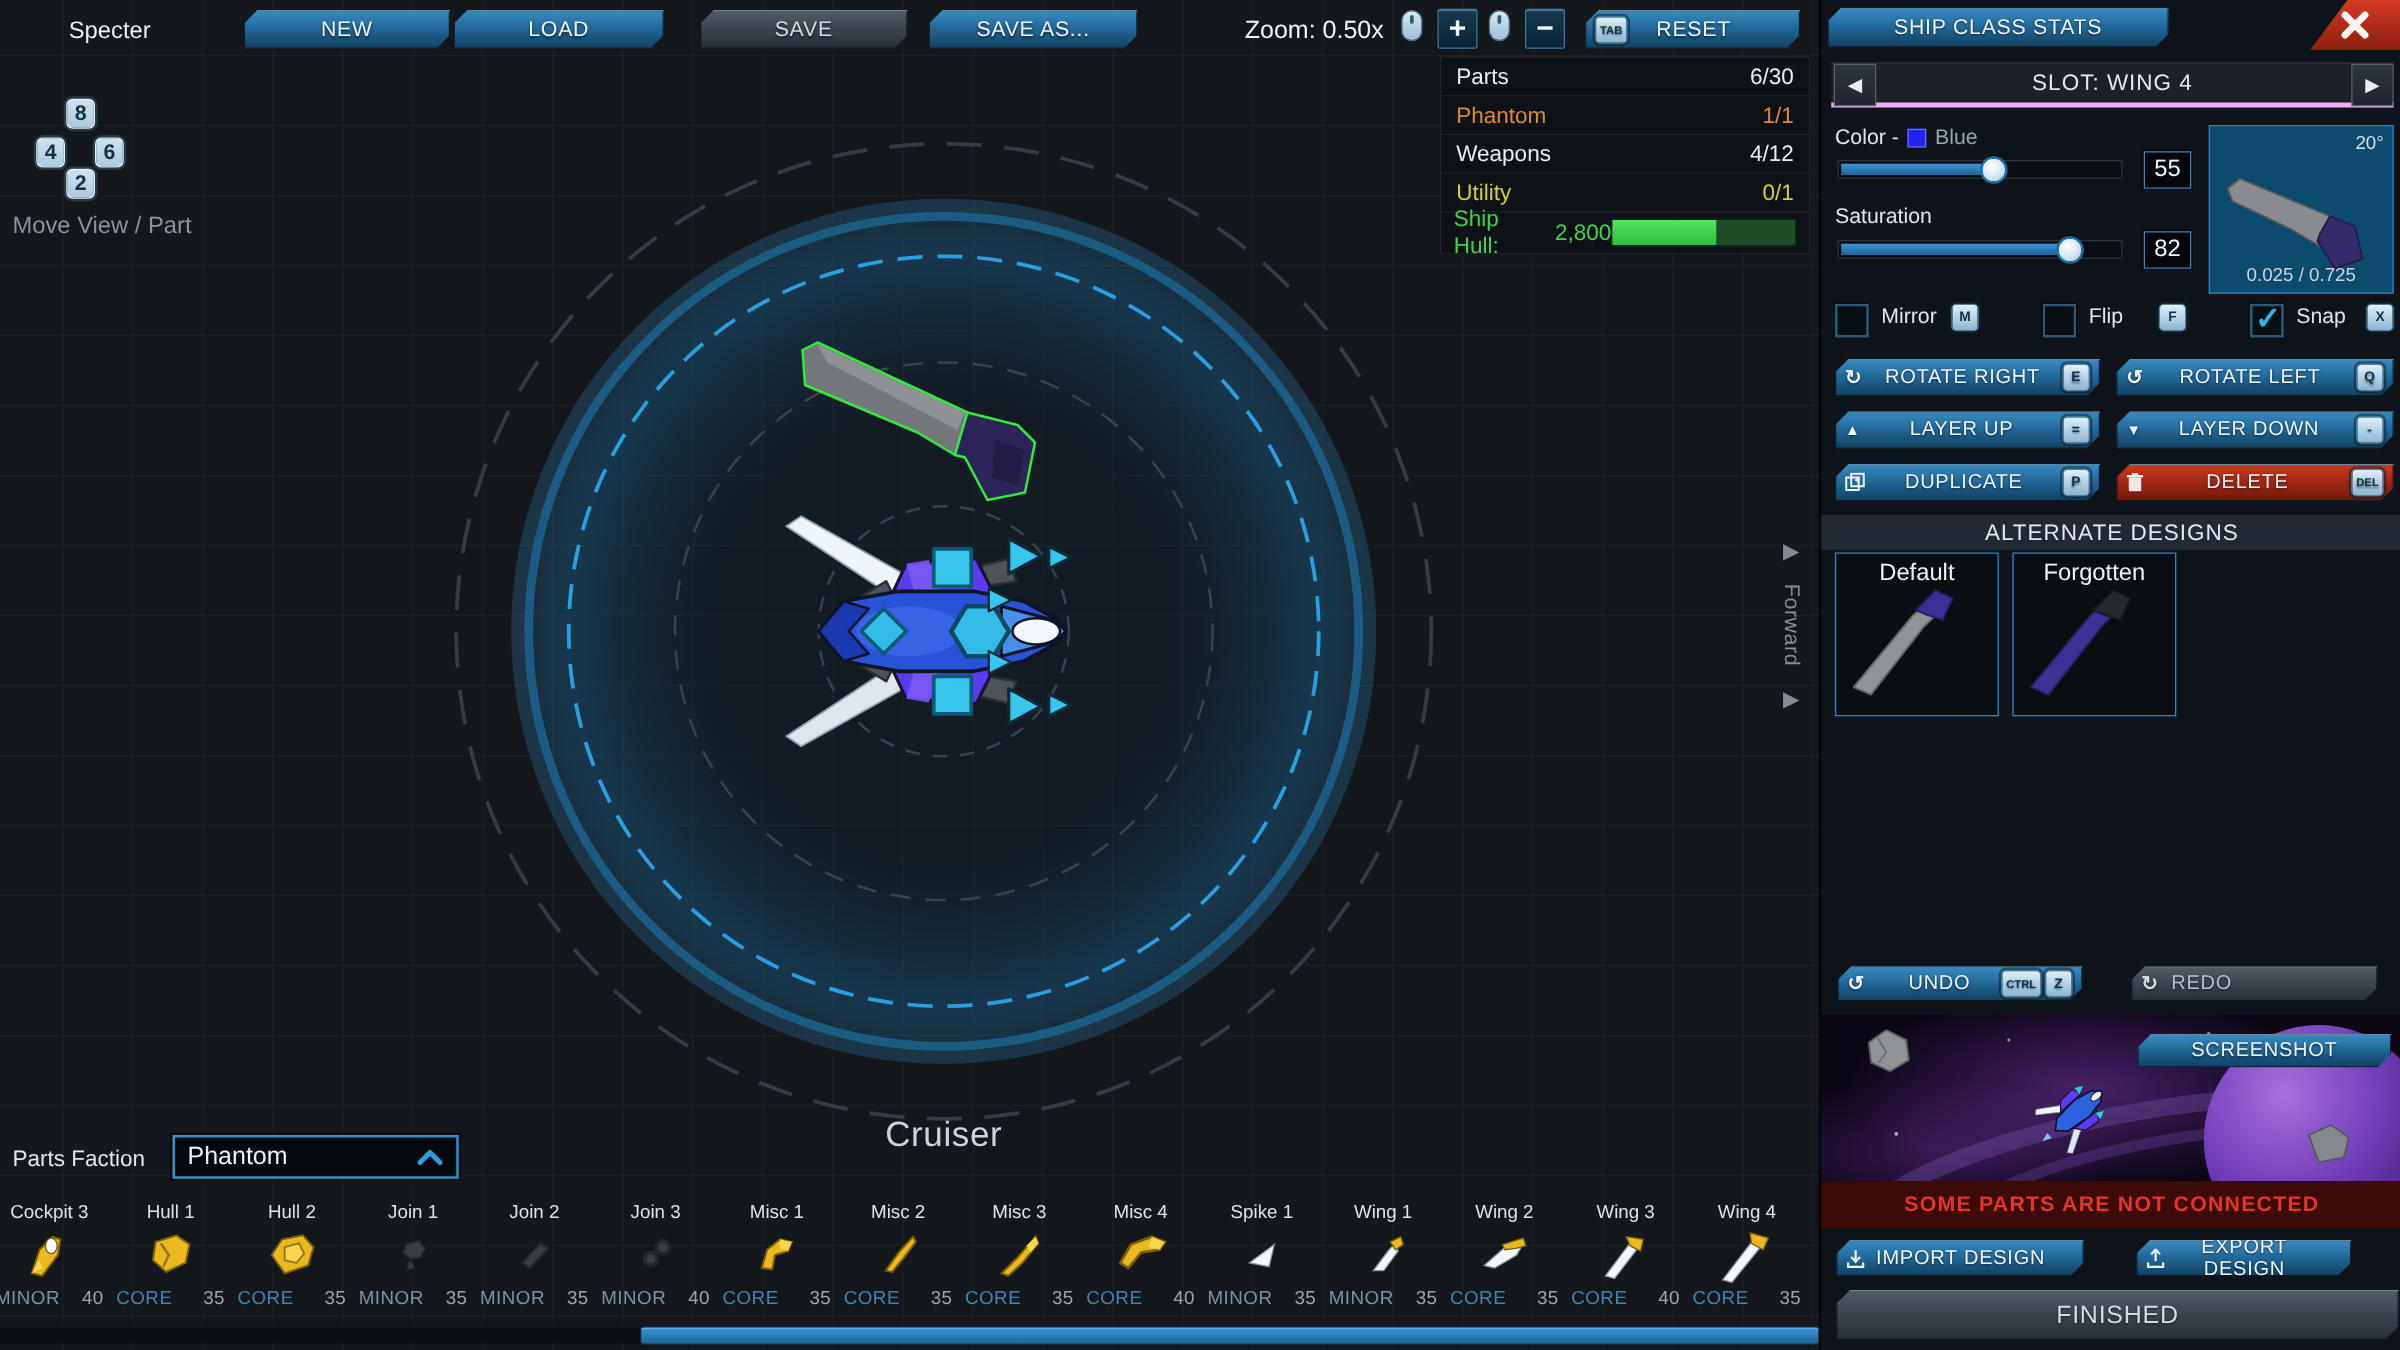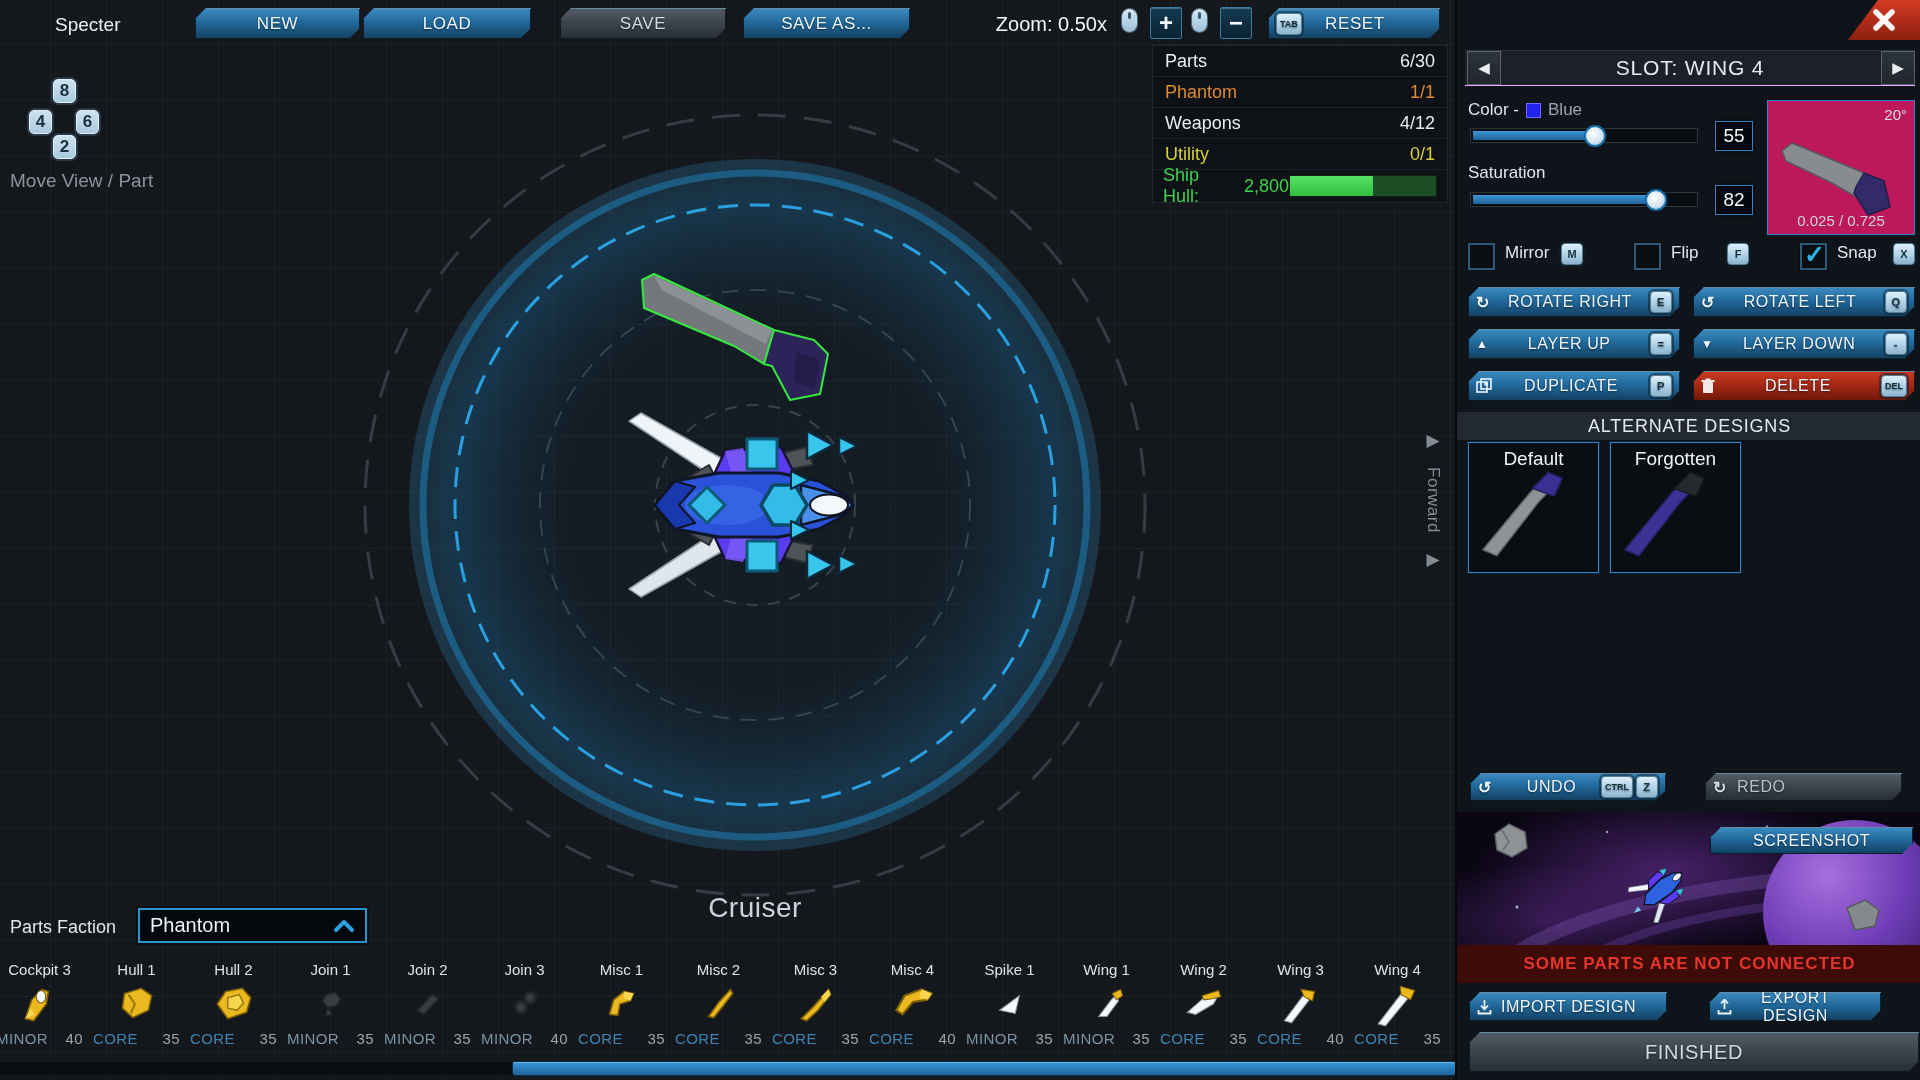--- a/index.html
+++ b/index.html
@@ -110,35 +110,35 @@
   .part-cell.disabled svg polygon, .part-cell.disabled svg circle,
   .part-cell.disabled svg rect, .part-cell.disabled svg ellipse { fill:#393d41; stroke:#23262a; }
   .scroll-track { position:absolute; left:0; top:1062px; width:1455px; height:13px; background:#0a0e13; }
   .scroll-thumb { position:absolute; left:513px; top:0; width:942px; height:13px; border-radius:2px;
     background:linear-gradient(180deg,#3a96d8,#1c659a); box-shadow:inset 0 1px 0 rgba(160,220,250,.5), 0 0 0 1px #0a2a3f; cursor:grab; }
 
   
   .right-panel { position:absolute; left:1455px; top:0; width:465px; height:1080px;
     background:#0e141a; border-left:2px solid #05070a; }
   .slot-header { position:absolute; left:8px; top:50px; width:450px; height:36px; background:#1b2127;
-    border-top:1px solid #2b333b; border-bottom:1px solid #f0abfc;
-    display:flex; align-items:center; justify-content:center; font-size:21px; letter-spacing:.8px; color:#e2eaf0; }
+    border-top:1px solid #2b333b; border-bottom:4px solid #f0abfc;
+    display:flex; align-items:center; justify-content:center; font-size:18px; letter-spacing:.8px; color:#e2eaf0; }
   .nav-arrow { position:absolute; width:34px; height:34px; background:linear-gradient(180deg,#2d343b,#20262c);
     border:1px solid #59626b; color:#e8edf1; font-size:15px; display:flex; align-items:center; justify-content:center; cursor:pointer; }
   .field-label { position:absolute; font-size:17px; color:#dfe7ee; display:flex; align-items:center; gap:7px; }
   .swatch { width:15px; height:15px; border:1px solid #6a6af8; display:inline-block; }
   .muted { color:#98a6b2; }
   .slider { position:absolute; height:15px; background:#0a0e12; border:1px solid #2a3642; cursor:pointer; }
   .slider-fill { position:absolute; left:2px; top:2px; bottom:2px; background:linear-gradient(180deg,#3b96d8,#1f6396); }
   .slider-knob { position:absolute; top:50%; width:22px; height:22px; border-radius:50%;
     background:radial-gradient(circle at 40% 35%, #ffffff, #d4e6f1 55%, #9fc2d8);
     border:2px solid #1a6fa8; transform:translate(-50%,-50%); }
   .valbox { position:absolute; background:#04070a; border:1px solid #2e86c8; box-shadow:0 0 0 2px #0a0e12;
     color:#f2f7fa; font-size:19px; display:flex; align-items:center; justify-content:center; }
-  .preview-box { position:absolute; left:310px; top:100px; width:148px; height:135px; background:#be185d;
+  .preview-box { position:absolute; left:310px; top:100px; width:148px; height:135px; background:#0c4a6e;
     border:1px solid #2e86c8; }
   .preview-angle { position:absolute; right:7px; top:5px; font-size:15px; color:#d8dee4; }
   .preview-coords { position:absolute; bottom:5px; width:100%; text-align:center; font-size:15px; color:#ccd4da; }
   .toggle-row { position:absolute; left:11px; top:243px; width:447px; display:flex; justify-content:space-between; }
   .toggle { display:flex; gap:10px; }
   .cb { position:relative; width:27px; height:27px; background:#0a0f13; cursor:pointer;
     box-shadow: inset 0 0 0 2px #2c5a78, 0 0 0 1px #0a0e12; }
   .cb.checked::after { content:"✓"; position:absolute; left:4px; top:-3px; color:#2fb3ea; font-size:25px; font-weight:bold; }
   .toggle .tlabel { font-size:17px; color:#dfe7ee; min-width:46px; }
   .act-btn { height:30px; font-size:16px; }
@@ -686,18 +686,21 @@
         <path d="M1.5 11 v3.5 h12 V11" fill="none" stroke="#eaf4fb" stroke-width="1.8"></path>
       </svg>
       <span class="lbl">EXPORT DESIGN</span>
       <span style="width:14px"></span>
     </div>
     <div class="btn gray" style="left:12px;top:1032px;width:450px;height:40px;font-size:20px">
       <span class="lbl">FINISHED</span>
     </div>
   </div>
 
+  <div class="btn" style="left:1462px;top:6px;width:273px;height:32px">
+    <span class="lbl">SHIP CLASS STATS</span>
+  </div>
   <div class="close-btn">
     <svg width="24" height="24" viewBox="0 0 24 24">
       <path d="M4 4 L20 20 M20 4 L4 20" stroke="#fbf6f4" stroke-width="5.5" stroke-linecap="round"></path>
     </svg>
   </div>
 </div>
 
 </body></html>

